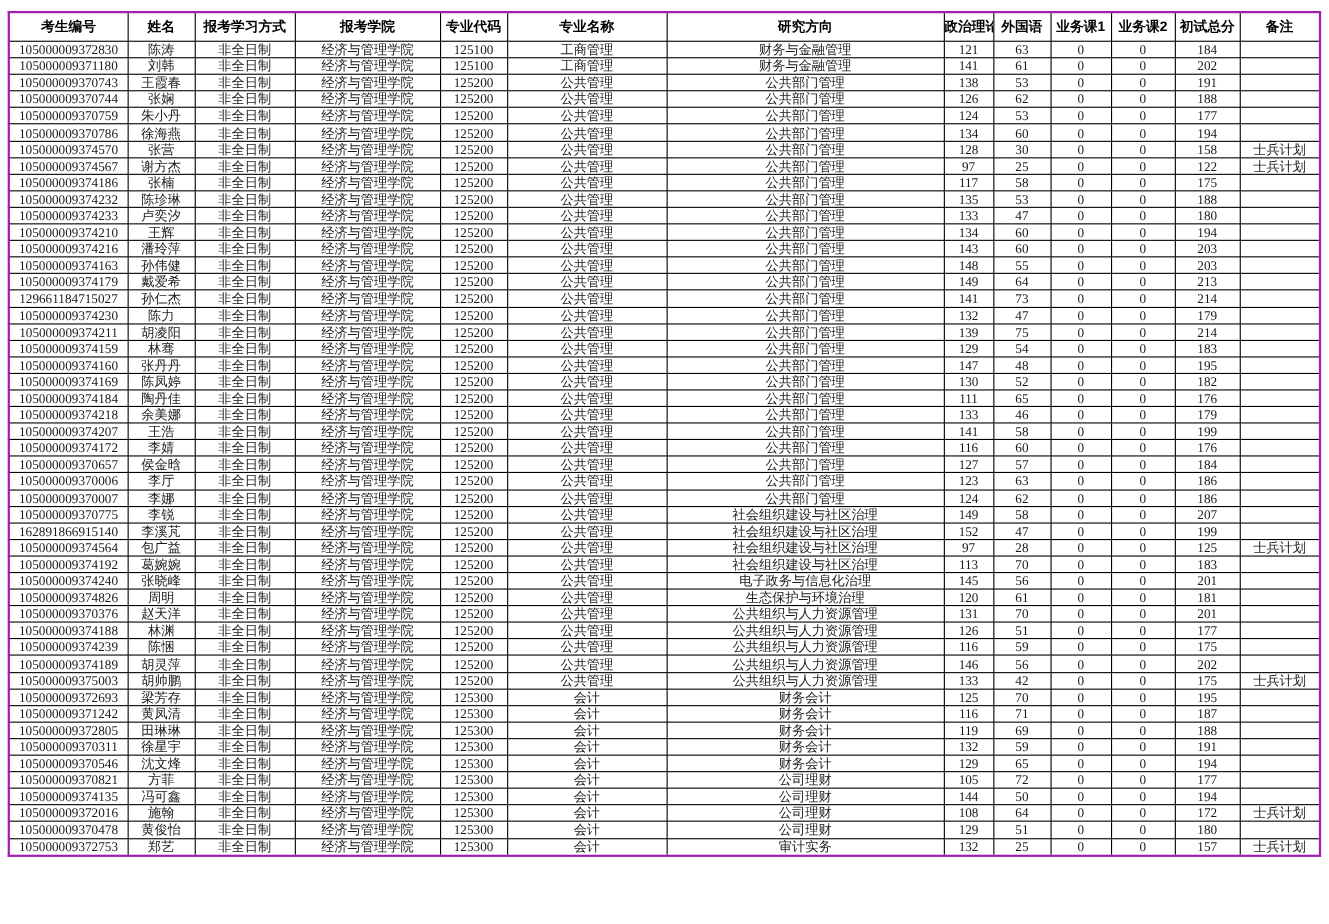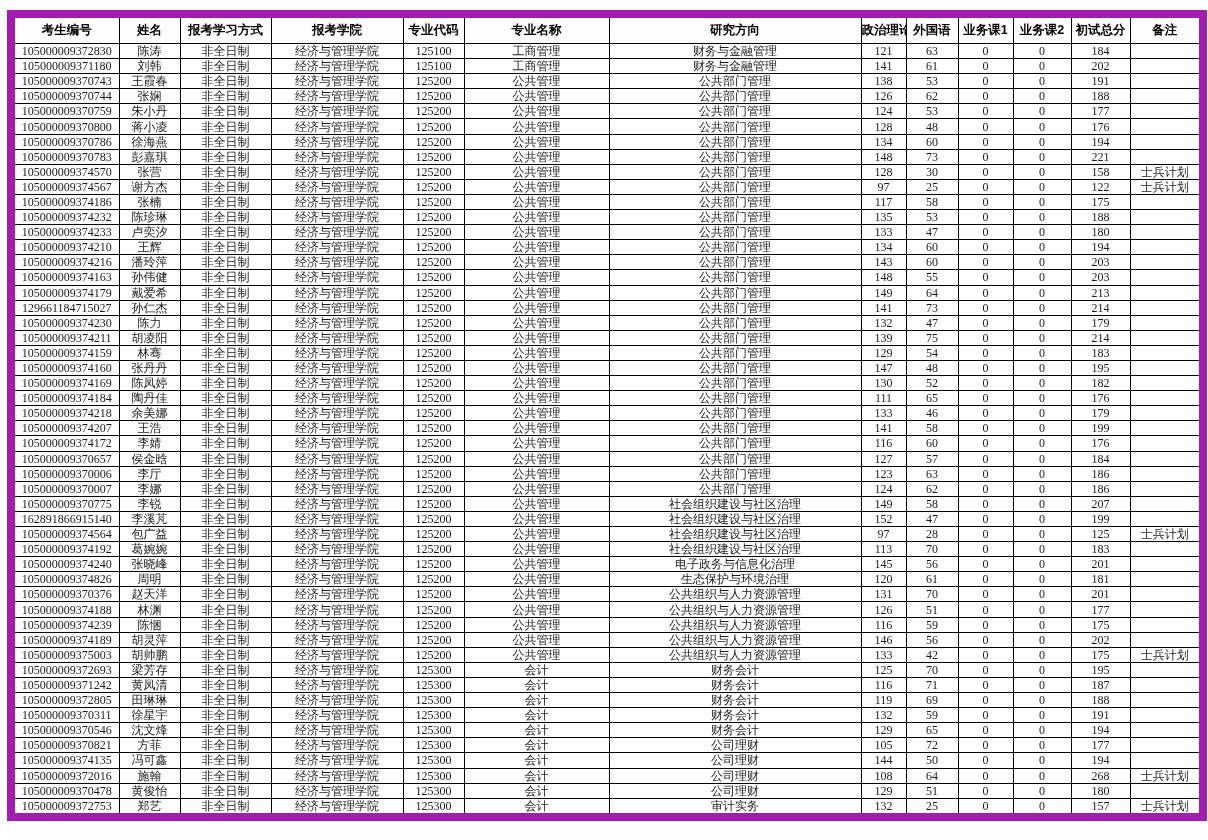--- a/index.html
+++ b/index.html
@@ -15,21 +15,21 @@
     overflow: hidden;
     font-family: "Liberation Serif", "DejaVu Serif", serif;
   }
   table.score-table {
     position: absolute;
     left: 7px;
     top: 10px;
     width: 1192px;
     border-collapse: collapse;
     table-layout: fixed;
-    border: 8px solid #a21caf;
+    border: 2px solid #a21caf;
   }
   table.score-table th,
   table.score-table td {
     border: 1px solid #000000;
     text-align: center;
     vertical-align: middle;
     padding: 0;
     overflow: hidden;
     white-space: nowrap;
     color: #1a1a1a;
@@ -155,62 +155,32 @@
           <td>公共管理</td>
           <td>公共部门管理</td>
           <td>124</td>
           <td>53</td>
           <td>0</td>
           <td>0</td>
           <td>177</td>
           <td></td>
         </tr>
         <tr>
-          <td>105000009370800</td>
-          <td>蒋小凌</td>
-          <td>非全日制</td>
-          <td>经济与管理学院</td>
-          <td>125200</td>
-          <td>公共管理</td>
-          <td>公共部门管理</td>
-          <td>128</td>
-          <td>48</td>
-          <td>0</td>
-          <td>0</td>
-          <td>176</td>
-          <td></td>
-        </tr>
-        <tr>
           <td>105000009370786</td>
           <td>徐海燕</td>
           <td>非全日制</td>
           <td>经济与管理学院</td>
           <td>125200</td>
           <td>公共管理</td>
           <td>公共部门管理</td>
           <td>134</td>
           <td>60</td>
           <td>0</td>
           <td>0</td>
           <td>194</td>
-          <td></td>
-        </tr>
-        <tr>
-          <td>105000009370783</td>
-          <td>彭嘉琪</td>
-          <td>非全日制</td>
-          <td>经济与管理学院</td>
-          <td>125200</td>
-          <td>公共管理</td>
-          <td>公共部门管理</td>
-          <td>148</td>
-          <td>73</td>
-          <td>0</td>
-          <td>0</td>
-          <td>221</td>
           <td></td>
         </tr>
         <tr>
           <td>105000009374570</td>
           <td>张营</td>
           <td>非全日制</td>
           <td>经济与管理学院</td>
           <td>125200</td>
           <td>公共管理</td>
           <td>公共部门管理</td>
@@ -811,21 +781,21 @@
           <td>施翰</td>
           <td>非全日制</td>
           <td>经济与管理学院</td>
           <td>125300</td>
           <td>会计</td>
           <td>公司理财</td>
           <td>108</td>
           <td>64</td>
           <td>0</td>
           <td>0</td>
-          <td>268</td>
+          <td>172</td>
           <td>士兵计划</td>
         </tr>
         <tr>
           <td>105000009370478</td>
           <td>黄俊怡</td>
           <td>非全日制</td>
           <td>经济与管理学院</td>
           <td>125300</td>
           <td>会计</td>
           <td>公司理财</td>

